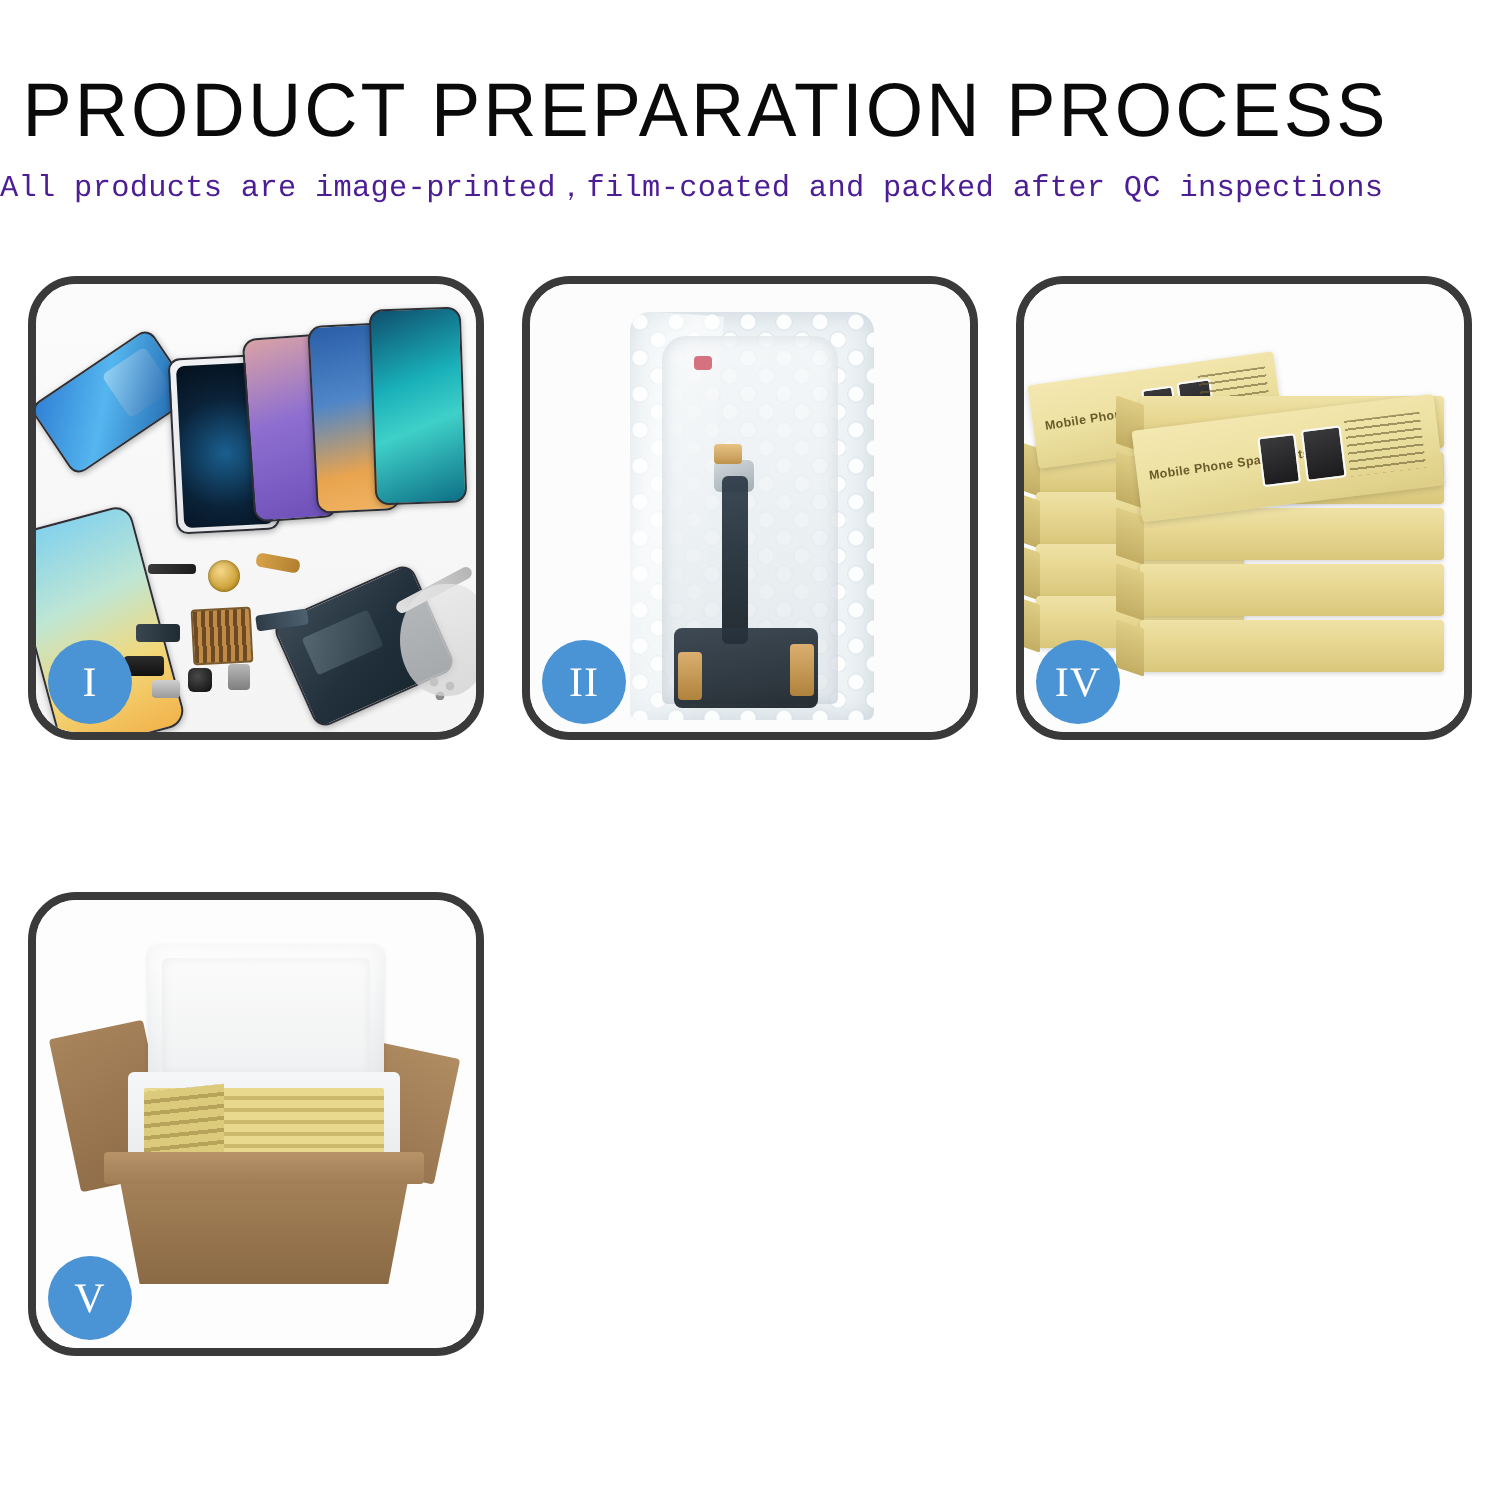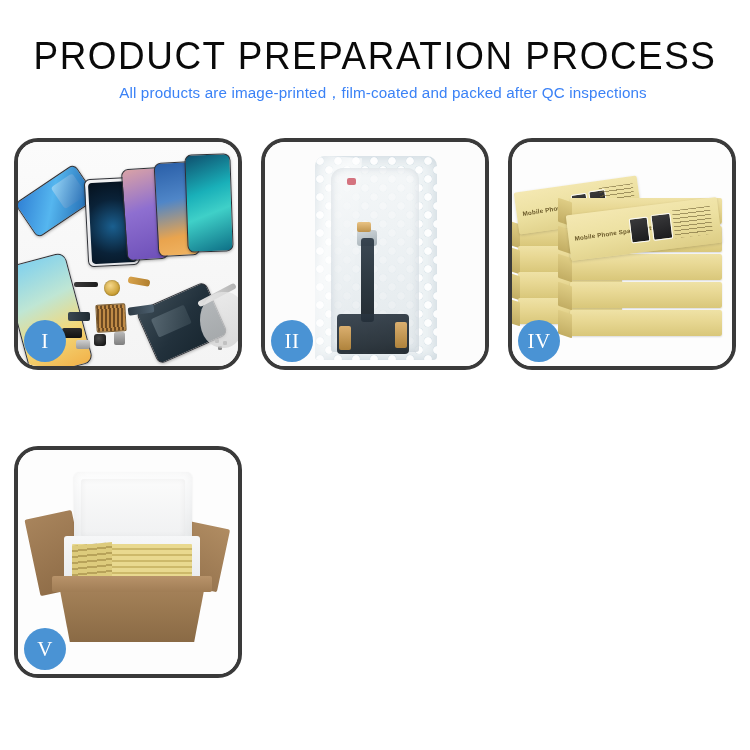--- a/index.html
+++ b/index.html
@@ -22,41 +22,40 @@
     height: 750px;
     background: #ffffff;
   }
 
   
   .header {
     position: absolute;
     top: 34px;
     left: 0;
     width: 750px;
-    text-align: center;
+    text-align: left;
   }
   .title {
     font-family: "Liberation Sans", sans-serif;
     font-size: 38px;
     font-weight: 400;
     color: #0a0a0a;
     letter-spacing: 1.6px;
     line-height: 44px;
     white-space: nowrap;
     transform: scaleX(0.97);
   }
   .subtitle {
     margin-top: 5px;
-    font-family: Liberation Sans, sans-serif;
+    font-family: Liberation Mono, monospace;
     font-size: 15.2px;
     font-weight: 400;
-    color: #3b82f6;
+    color: #4c1d95;
     letter-spacing: 0.15px;
     white-space: nowrap;
-    margin-left: 16px;
   }
 
   
   .grid {
     position: absolute;
     top: 138px;
     left: 14px;
     width: 722px;
     display: grid;
     grid-template-columns: repeat(3, 228px);

